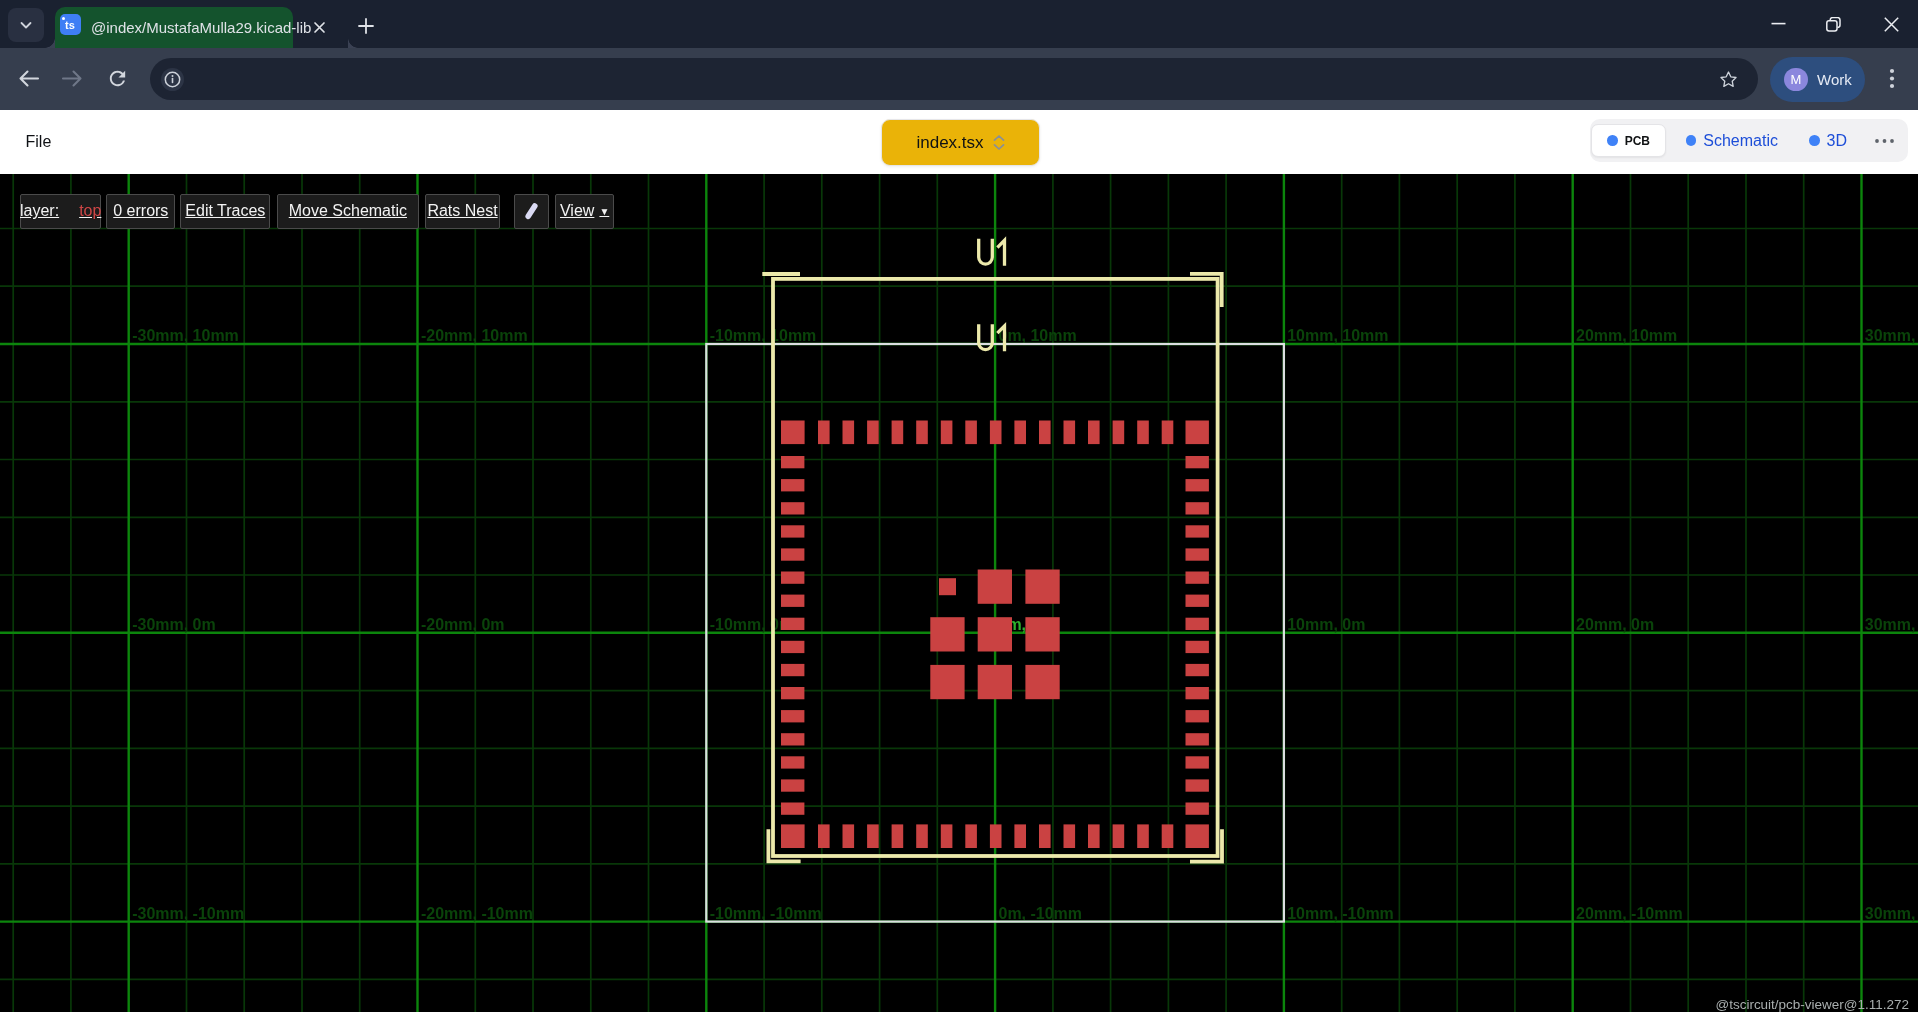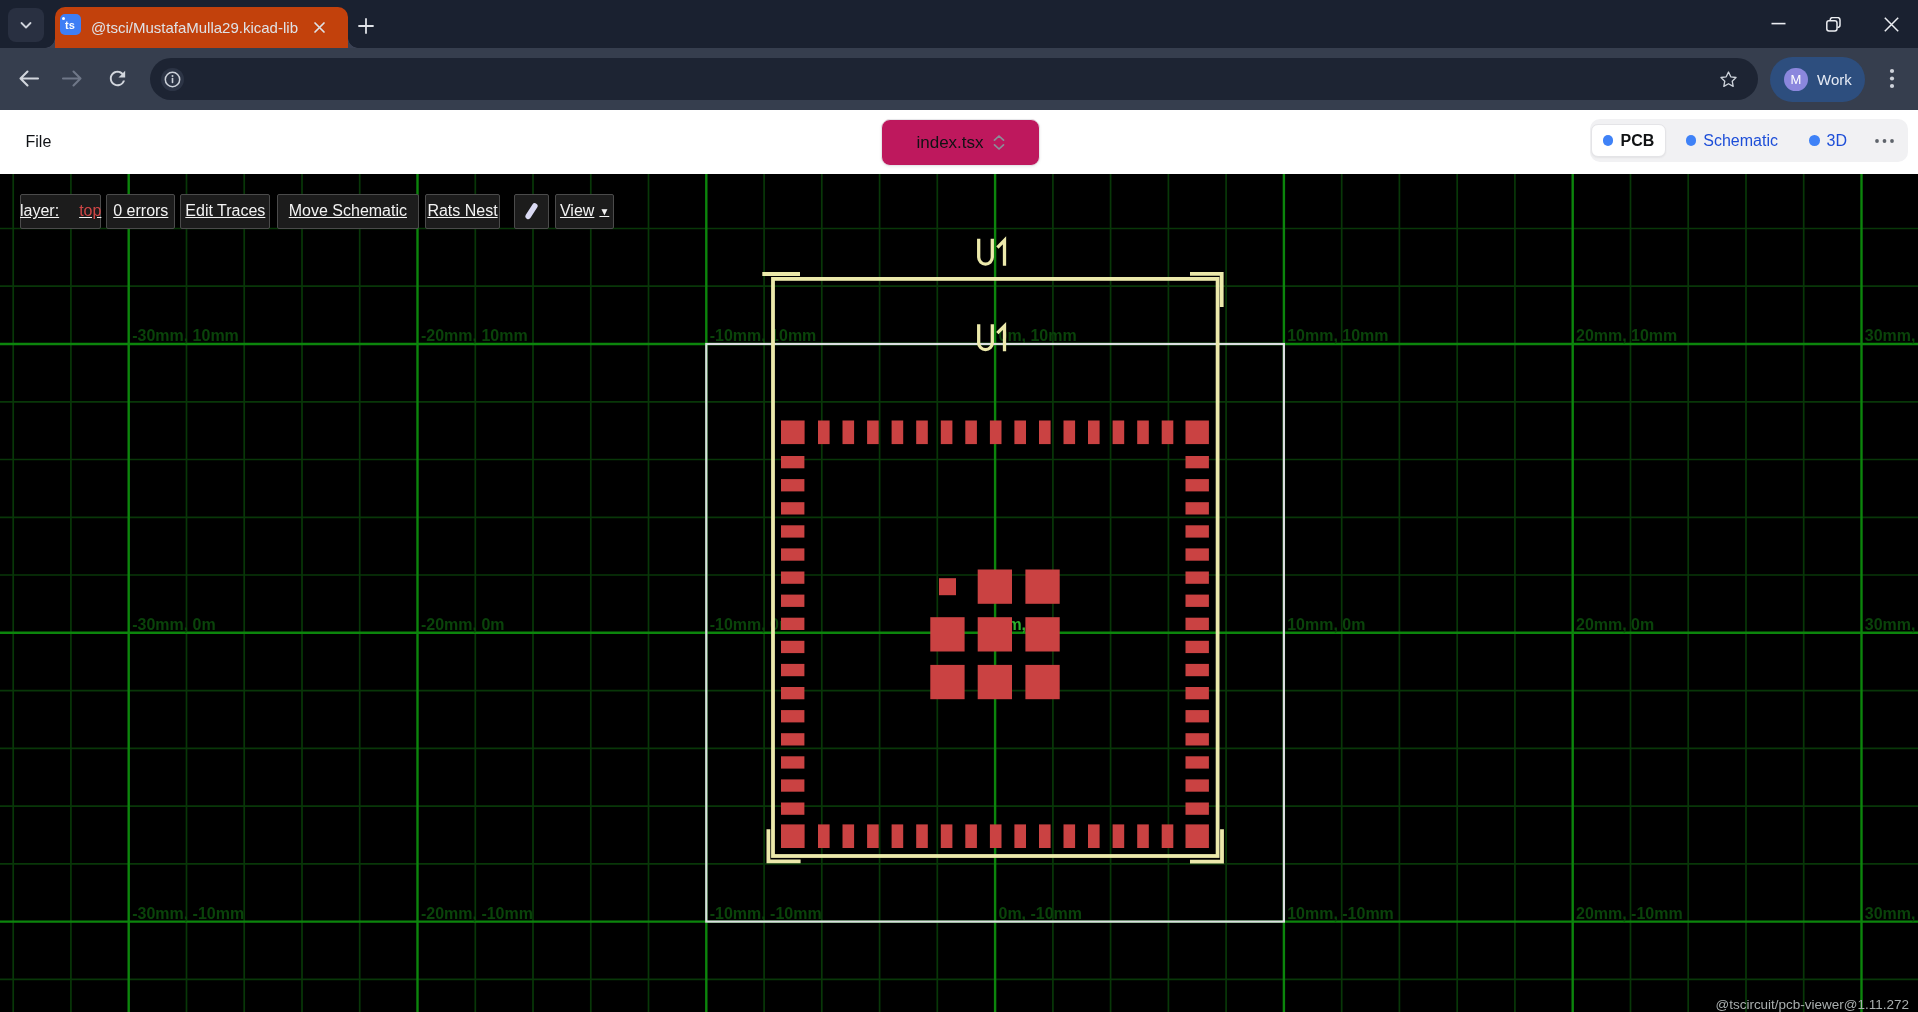--- a/index.html
+++ b/index.html
@@ -1,64 +1,64 @@
 <!DOCTYPE html>
 <html><head><meta charset="utf-8">
 <style>
 * { margin:0; padding:0; box-sizing:border-box; }
 html,body { width:1918px; height:1012px; overflow:hidden; background:#000;
   font-family:"Liberation Sans", sans-serif; }
 .titlebar { position:absolute; left:0; top:0; width:1918px; height:48px; background:#1a2130; }
 .tabsearch { position:absolute; left:8px; top:8px; width:36px; height:34px; border-radius:8px; background:#293041;
   display:flex; align-items:center; justify-content:center; }
-.tab { position:absolute; left:55px; top:7px; width:293px; height:41px; background:#c2410c;
+.tab { position:absolute; left:55px; top:7px; width:238px; height:41px; background:#14532d;
   border-radius:10px 10px 0 0; display:flex; align-items:center; }
 .tcurve { position:absolute; top:38px; width:10px; height:10px; }
 .favicon { position:absolute; left:4.5px; top:7px; width:21px; height:21px; border-radius:5px; background:#3f7ef5;
   color:#fff; font-size:11px; font-weight:bold; display:flex; align-items:center; justify-content:center; }
 .favdot { position:absolute; left:2.5px; top:2.5px; width:3px; height:3px; border-radius:50%; background:#fff; }
 .tabtitle { position:absolute; left:36px; top:0; height:41px; display:flex; align-items:center;
   color:#dfe2e7; font-size:15px; white-space:nowrap; }
 .toolbar { position:absolute; left:0; top:48px; width:1918px; height:61.7px; background:#363e4e; }
 .omnibox { position:absolute; left:150px; top:10.3px; width:1608.3px; height:41.9px; border-radius:21px;
   background:#1d2433; display:flex; align-items:center; }
 .infocirc { position:absolute; left:11px; top:9.5px; width:23px; height:23px; border-radius:50%; background:#2c3445;
   display:flex; align-items:center; justify-content:center; }
 .url { position:absolute; left:48px; top:0; height:41.9px; display:flex; align-items:center;
   color:#ccd1d8; font-size:17.3px; letter-spacing:0.2px; white-space:nowrap; }
 .workchip { position:absolute; left:1770px; top:9px; width:95px; height:45.3px; border-radius:23px; background:#2d4e7e;
   display:flex; align-items:center; }
 .appbar { position:absolute; left:0; top:109.7px; width:1918px; height:64px; background:#fff; }
 .filelbl { position:absolute; left:25.5px; top:0; height:64px; display:flex; align-items:center;
   color:#0f1115; font-size:16px; }
 .idxbtn { position:absolute; left:881px; top:9.5px; width:159px; height:47px; border:1px solid #e6e6e9;
-  border-radius:9px; background:#be185d; box-shadow:0 1px 3px rgba(0,0,0,0.07);
+  border-radius:9px; background:#eab308; box-shadow:0 1px 3px rgba(0,0,0,0.07);
   display:flex; align-items:center; justify-content:center; color:#101214; font-size:17px; }
 .seg { position:absolute; left:1589.7px; top:9.7px; width:318.6px; height:42.4px; border-radius:10px;
   background:#f1f1f3; display:flex; align-items:center; }
 .segitem { display:flex; align-items:center; font-size:16px; color:#1d4ed8; }
 .dot { width:10.6px; height:10.6px; border-radius:50%; background:#3f82f7; margin-right:7px; }
 .pcbpill { position:absolute; left:1px; top:5px; width:75.8px; height:32.6px; background:#fff;
   border:1px solid #e4e4e7; border-radius:7px; box-shadow:0 1px 2px rgba(0,0,0,0.06);
-  display:flex; align-items:center; justify-content:center; font-size:16px; font-weight:bold; color:#101214; }
+  display:flex; align-items:center; justify-content:center; font-size:12px; font-weight:bold; color:#101214; }
 .canvas { position:absolute; left:0; top:173.7px; width:1918px; height:838.3px; background:#000; }
 .pbtn { position:absolute; top:20.2px; height:34.8px; background:#1c1c1c; border:1px solid #4b4b4b;
   border-radius:2px; color:#f3f3f3; font-size:16px; display:flex; align-items:center; justify-content:center;
   white-space:nowrap;text-decoration:underline; }
 </style></head>
 <body>
 <div class="titlebar">
   <div class="tabsearch">
       <svg width="16" height="16" viewBox="0 0 16 16">
         <path d="M3.5 6l4.5 4.5L12.5 6" fill="none" stroke="#cfd3db" stroke-width="1.8" stroke-linecap="round" stroke-linejoin="round"></path>
       </svg>
     </div>
   <div class="tab">
     <div class="favicon">ts<div class="favdot"></div></div>
-    <div class="tabtitle">@tsci/MustafaMulla29.kicad-lib</div>
+    <div class="tabtitle">@index/MustafaMulla29.kicad-lib</div>
     <svg style="position:absolute;left:257px;top:13px" width="15" height="15" viewBox="0 0 15 15">
         <path d="M3 3l9 9M12 3l-9 9" stroke="#dfe2e7" stroke-width="1.7" stroke-linecap="round"></path>
       </svg>
   </div>
   <div class="tcurve" style="left:45px;background:radial-gradient(circle at 0% 0%, rgba(0,0,0,0) 9.5px, #3a4153 10px)"></div>
   <div class="tcurve" style="left:348px;background:radial-gradient(circle at 100% 0%, rgba(0,0,0,0) 9.5px, #3a4153 10px)"></div>
   <svg style="position:absolute;left:358px;top:18px" width="16" height="16" viewBox="0 0 16 16">
       <path d="M8 1v14M1 8h14" stroke="#dfe2e7" stroke-width="1.8" stroke-linecap="round"></path>
     </svg>
   <svg style="position:absolute;left:1770.5px;top:16px" width="15" height="16" viewBox="0 0 15 16">

